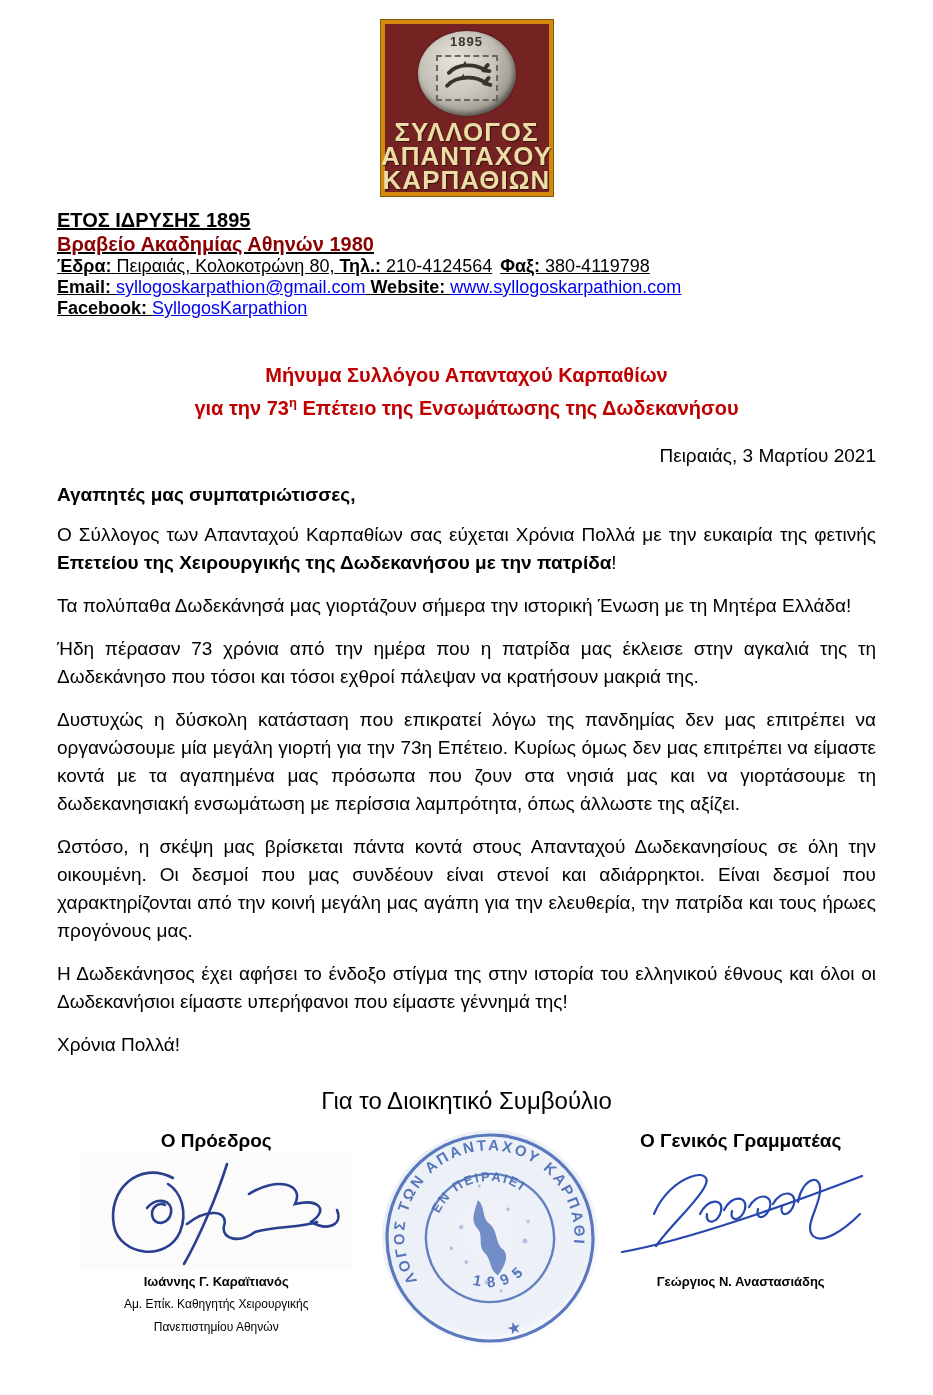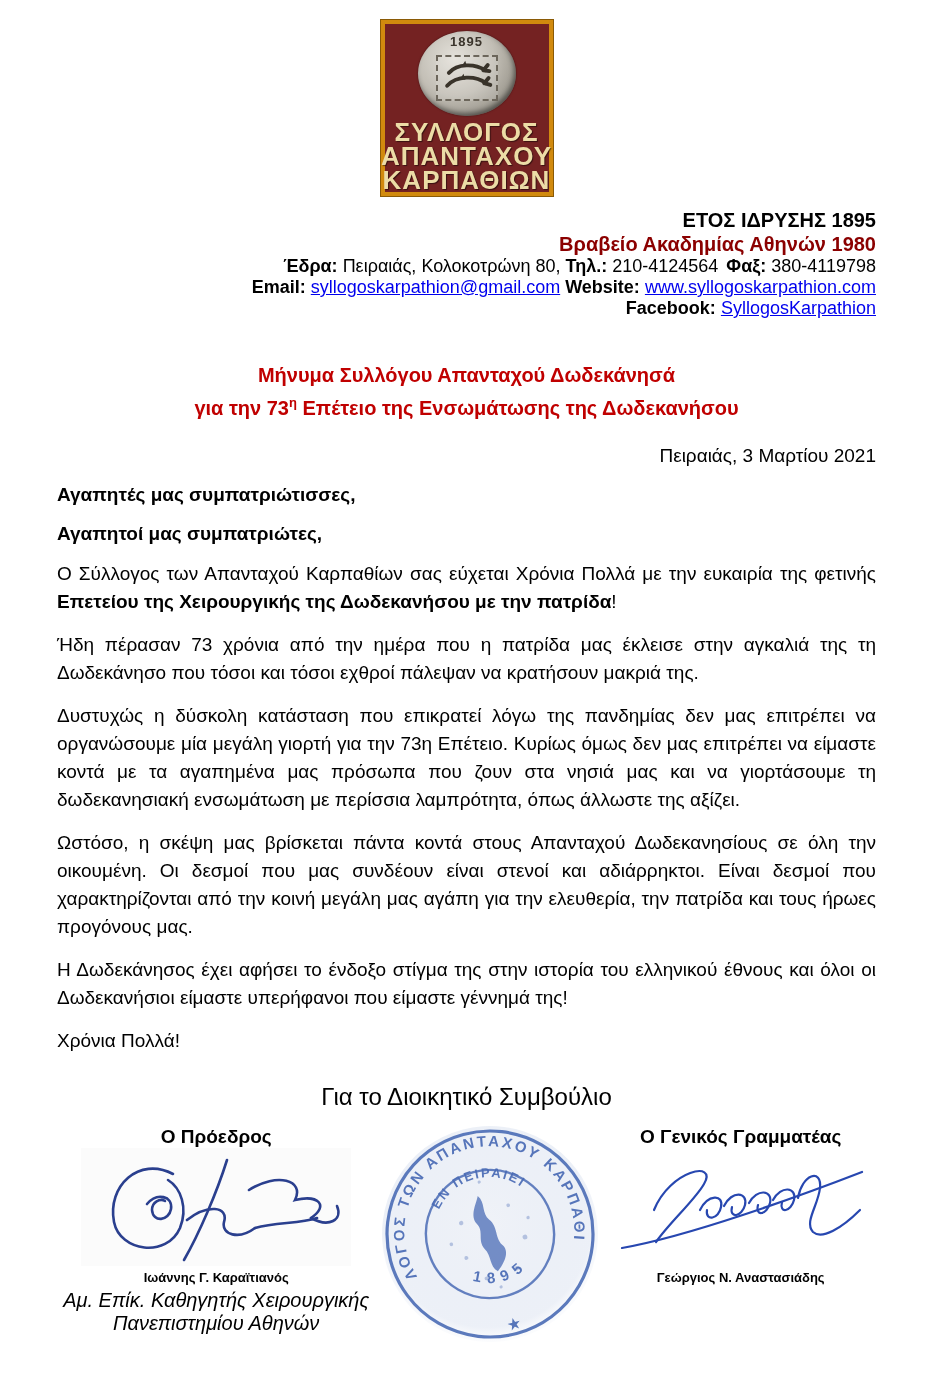--- a/index.html
+++ b/index.html
@@ -38,21 +38,21 @@
     border:2px dashed #6c665b;background:rgba(255,255,255,.12);
     display:flex;align-items:center;justify-content:center;
   }
   .logo-text{margin-top:4px;text-align:center;line-height:24px;}
   .logo-text div{
     color:var(--logo-cream);font-weight:bold;font-size:26px;letter-spacing:1px;
     text-shadow:1px 1px 1px rgba(0,0,0,.5);
   }
 
   
-  .hdr{text-align:right;}
+  .hdr{text-align:left;text-decoration:underline;}
   .hdr-founding{margin-top:13px;font-size:20px;font-weight:bold;line-height:23px;}
   .hdr-award{font-size:20px;font-weight:bold;color:var(--award);line-height:24px;}
   .hdr-info{font-size:18px;line-height:21px;}
   .hdr-info b{font-weight:bold;}
   a.lnk{color:var(--link);text-decoration:underline;cursor:pointer;}
   .sp{display:inline-block;width:8px;}
 
   
   .msg-title{margin-top:42px;text-align:center;color:var(--title-red);
     font-weight:bold;font-size:20px;line-height:28px;}
@@ -64,21 +64,21 @@
   p.body-par{margin-top:15px;font-size:19px;line-height:28px;text-align:justify;}
   p.body-par b{font-weight:bold;}
   .plain{text-align:left;}
 
   
   .board{margin-top:31px;text-align:center;font-size:24px;line-height:22px;}
   .sigrow{margin-top:18px;display:flex;justify-content:space-between;align-items:flex-start;}
   .sigcol{text-align:center;}
   .sigcol .sig-title{font-size:19px;font-weight:bold;line-height:22px;}
   .sigcol .sig-name{font-size:13px;font-weight:bold;line-height:23px;}
-  .sigcol .sig-role{font-size:20px;line-height:23px;font-style:italic;}
+  .sigcol .sig-role{font-size:12px;line-height:23px;}
   .col-pres{width:320px;}
   .col-secr{width:272px;}
   .col-stamp{width:230px;margin-top:-10px;}
   .sigimg{display:block;margin:0 auto;}
   .presbg{background:#fbfbfb;}
 </style>
 </head>
 <body>
 
 <div class="page">
@@ -122,29 +122,29 @@
       <b>Website:</b>
       <a class="lnk">www.syllogoskarpathion.com</a>
     </div>
     <div class="hdr-info">
       <b>Facebook:</b>
       <a class="lnk">SyllogosKarpathion</a>
     </div>
   </div>
 
   <div class="msg-title">
-    <div>Μήνυμα Συλλόγου Απανταχού Δωδεκάνησά</div>
+    <div>Μήνυμα Συλλόγου Απανταχού Καρπαθίων</div>
     <div><span>για την 73</span><sup>η</sup><span> Επέτειο της Ενσωμάτωσης της Δωδεκανήσου</span></div>
   </div>
 
   <div class="date">Πειραιάς, 3 Μαρτίου 2021</div>
   <div class="salut">Αγαπητές μας συμπατριώτισσες,</div>
-  <div class="salut">Αγαπητοί μας συμπατριώτες,</div>
 
   <p class="body-par"><span>Ο Σύλλογος των Απανταχού Καρπαθίων σας εύχεται Χρόνια Πολλά με την ευκαιρία της φετινής </span><b>Επετείου της Χειρουργικής της Δωδεκανήσου με την πατρίδα</b><span>!</span></p>
+  <p class="body-par">Τα πολύπαθα Δωδεκάνησά μας γιορτάζουν σήμερα την ιστορική Ένωση με τη Μητέρα Ελλάδα!</p>
   <p class="body-par">Ήδη πέρασαν 73 χρόνια από την ημέρα που η πατρίδα μας έκλεισε στην αγκαλιά της τη Δωδεκάνησο που τόσοι και τόσοι εχθροί πάλεψαν να κρατήσουν μακριά της.</p>
   <p class="body-par">Δυστυχώς η δύσκολη κατάσταση που επικρατεί λόγω της πανδημίας δεν μας επιτρέπει να οργανώσουμε μία μεγάλη γιορτή για την 73η Επέτειο. Κυρίως όμως δεν μας επιτρέπει να είμαστε κοντά με τα αγαπημένα μας πρόσωπα που ζουν στα νησιά μας και να γιορτάσουμε τη δωδεκανησιακή ενσωμάτωση με περίσσια λαμπρότητα, όπως άλλωστε της αξίζει.</p>
   <p class="body-par">Ωστόσο, η σκέψη μας βρίσκεται πάντα κοντά στους Απανταχού Δωδεκανησίους σε όλη την οικουμένη. Οι δεσμοί που μας συνδέουν είναι στενοί και αδιάρρηκτοι. Είναι δεσμοί που χαρακτηρίζονται από την κοινή μεγάλη μας αγάπη για την ελευθερία, την πατρίδα και τους ήρωες προγόνους μας.</p>
   <p class="body-par">Η Δωδεκάνησος έχει αφήσει το ένδοξο στίγμα της στην ιστορία του ελληνικού έθνους και όλοι οι Δωδεκανήσιοι είμαστε υπερήφανοι που είμαστε γέννημά της!</p>
   <p class="body-par plain">Χρόνια Πολλά!</p>
 
   <div class="board">Για το Διοικητικό Συμβούλιο</div>
 
   <div class="sigrow">
 

